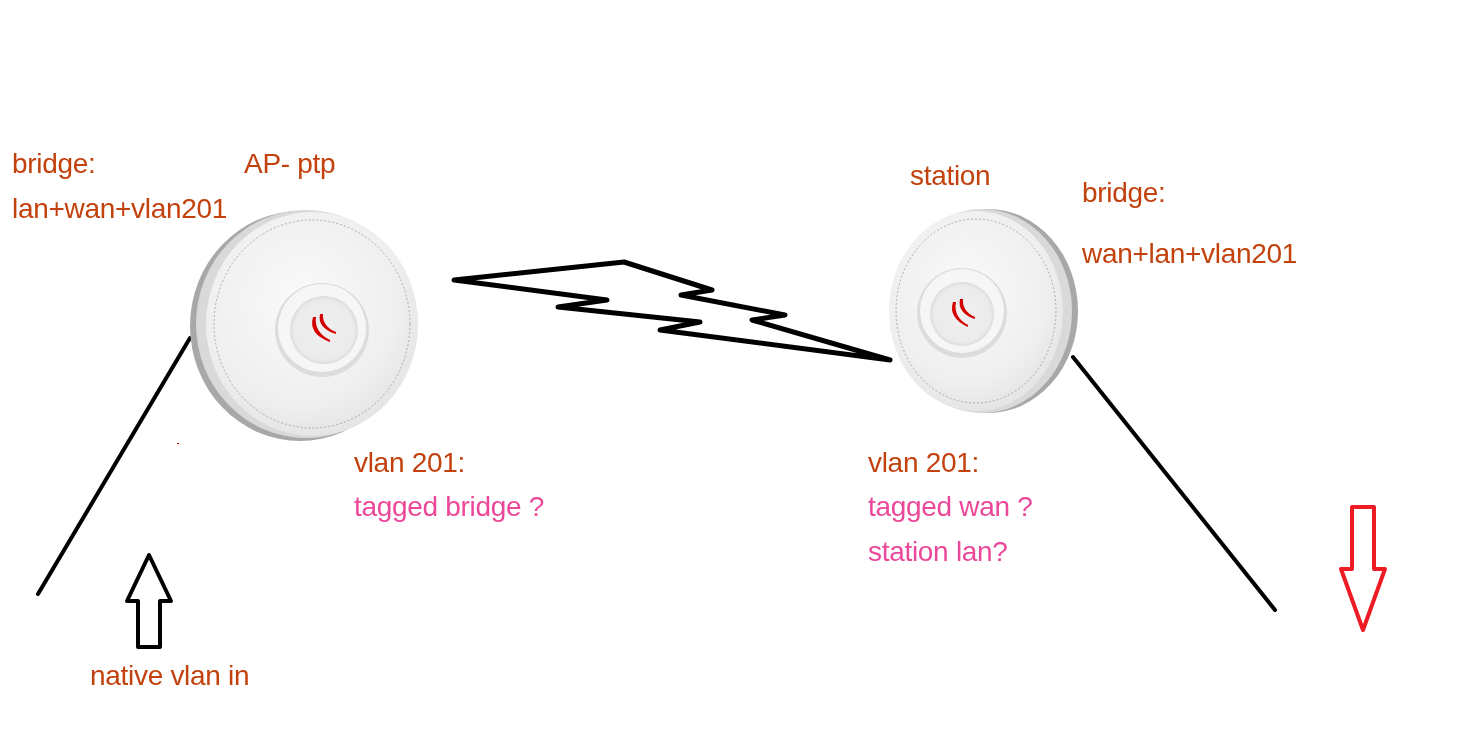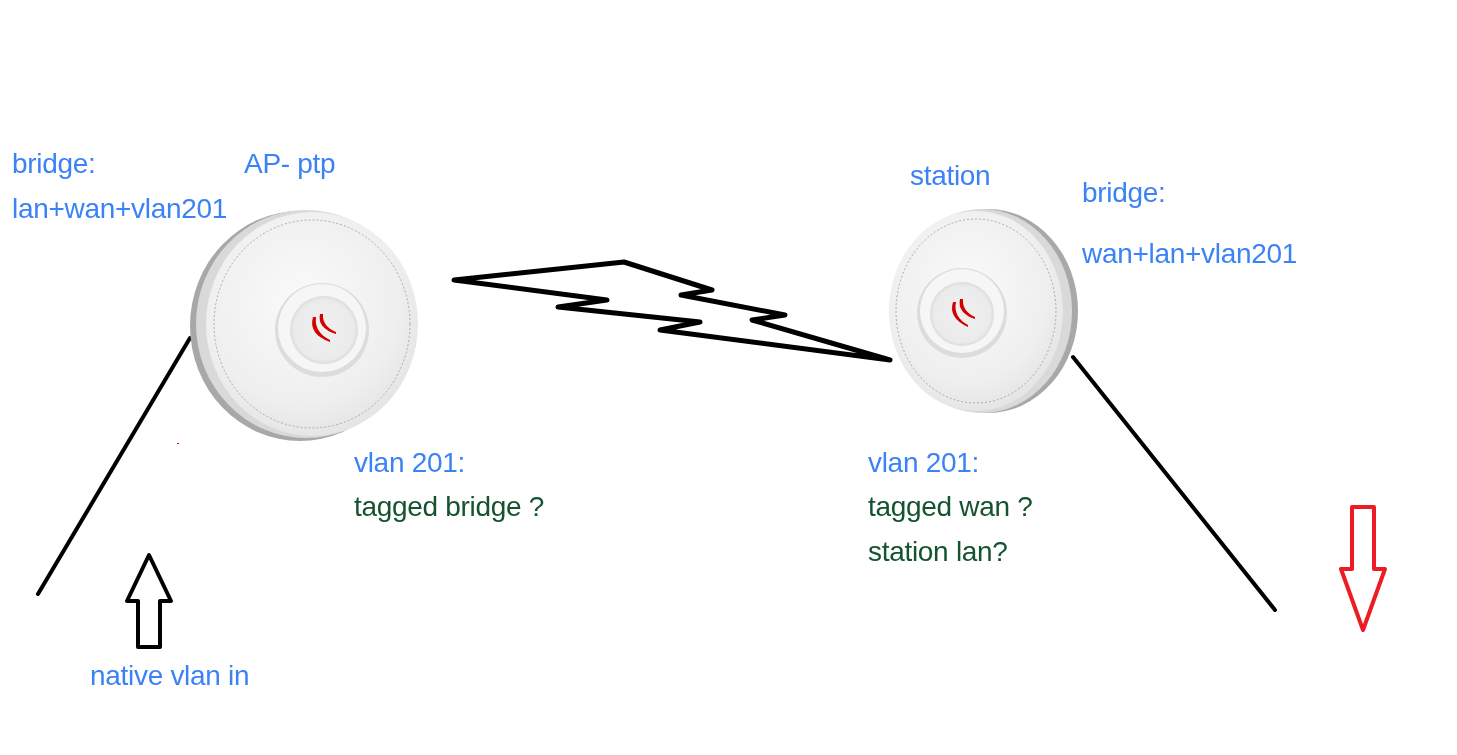--- a/index.html
+++ b/index.html
@@ -4,24 +4,24 @@
 <style>
   html, body { margin: 0; padding: 0; background: #ffffff; }
   body { width: 1457px; height: 755px; position: relative; overflow: hidden; }
   .canvas { position: absolute; left: 0; top: 0; width: 1457px; height: 755px; }
   .lbl {
     position: absolute;
     font-family: "Liberation Sans", "DejaVu Sans", sans-serif;
     font-size: 28px;
     line-height: 45px;
     white-space: nowrap;
-    color: #3b82f6;
+    color: #c2410c;
     letter-spacing: -0.3px;
   }
-  .blue { color: #14532d; }
+  .blue { color: #ec4899; }
   .red { color: #ed1c24; }
   svg.overlay { position: absolute; left: 0; top: 0; }
 </style>
 </head>
 <body>
 
 <div class="canvas">
 
   <svg class="overlay" width="1457" height="755" viewBox="0 0 1457 755">
     <defs>

